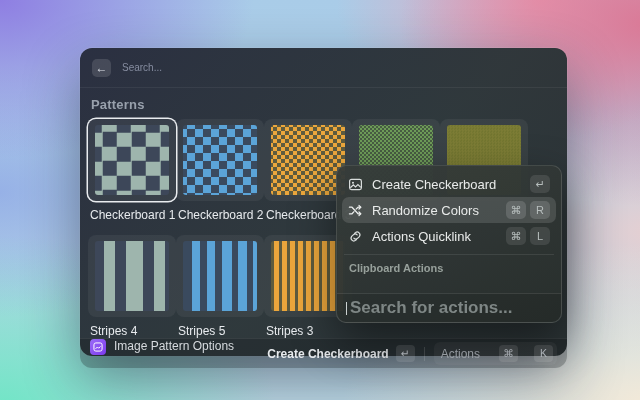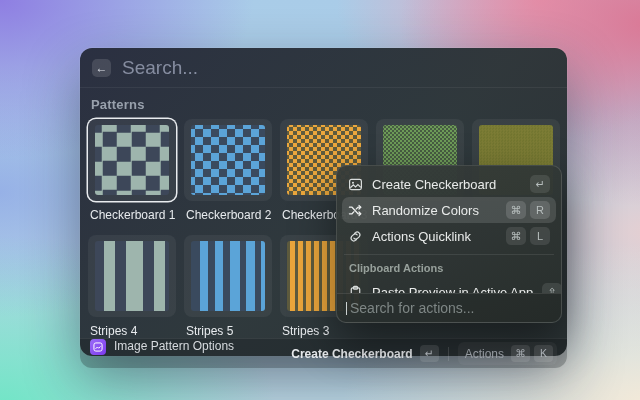--- a/index.html
+++ b/index.html
@@ -28,26 +28,26 @@
   }
   .searchbar {
     height:40px; flex:0 0 40px; display:flex; align-items:center; gap:11px;
     padding:0 12px; border-bottom:1px solid rgba(255,255,255,0.06);
   }
   .back-btn {
     width:19px; height:18px; border-radius:5px; background:rgba(255,255,255,0.13);
     display:flex; align-items:center; justify-content:center;
     color:#dde1e8; font-size:12px; line-height:1; cursor:default;
   }
-  .search-placeholder { font-size:19px; color:#868da0; }
+  .search-placeholder { font-size:10px; color:#868da0; }
 
   .content { flex:1; padding:7px 8px 0 8px; position:relative; }
   .section-title { font-size:13px; font-weight:700; color:#98a0ac; margin:2px 0 7px 3px; letter-spacing:0.2px; }
 
-  .grid-row { display:flex; gap:8px; }
+  .grid-row { display:flex; gap:0; }
   .grid-row + .grid-row { margin-top:13px; }
   .cell { width:88px; }
   .card {
     width:88px; height:82px; border-radius:8px; background:rgba(255,255,255,0.055);
     padding:6px 7px; position:relative;
   }
   .cell.selected .card { box-shadow:0 0 0 1.5px #e9ecef; }
   .thumb { width:74px; height:70px; border-radius:3px; }
   .cell-label { font-size:12px; font-weight:500; color:#e8ebee; margin:7px 0 0 2px; height:14px; white-space:nowrap; }
 
@@ -65,21 +65,21 @@
   .ext-label { font-size:12px; color:#d6dade; }
   .footer-right { margin-left:auto; display:flex; align-items:center; }
   .primary-label { font-size:12px; font-weight:600; color:#e8ebee; margin-right:7px; }
   .kbd {
     min-width:19px; height:17px; padding:0 4px; border-radius:4px;
     background:rgba(255,255,255,0.12); color:#bfc5cb; font-size:10.5px;
     display:inline-flex; align-items:center; justify-content:center; line-height:1;
   }
   .footer-divider { width:1px; height:14px; background:rgba(255,255,255,0.15); margin:0 9px; }
   .actions-group {
-    display:flex; align-items:center; gap:4px; padding:3px 4px 3px 7px;
+    display:flex; align-items:center; gap:16px; padding:3px 4px 3px 7px;
     border-radius:6px; background:rgba(255,255,255,0.05);
   }
   .actions-label { font-size:12px; color:#aab0b7; margin-right:3px; }
 
   
   .menu {
     position:absolute; left:336px; top:165px; width:226px; height:158px;
     border-radius:10px; overflow:hidden;
     background:linear-gradient(160deg, rgba(54,60,58,0.97), rgba(40,47,45,0.97));
     border:1px solid rgba(255,255,255,0.13);
@@ -98,21 +98,21 @@
   .menu-row.selected .kbd { background:rgba(255,255,255,0.14); }
   .menu-icon { width:15px; height:15px; flex:0 0 15px; display:flex; align-items:center; justify-content:center; }
   .menu-divider { height:1px; background:rgba(255,255,255,0.09); margin:5px 2px; }
   .menu-section-title { font-size:11px; font-weight:700; color:#97a09b; margin:7px 0 5px 7px; }
   .menu-search {
     flex:0 0 29px; border-top:1px solid rgba(255,255,255,0.10);
     display:flex; align-items:center; padding:0 9px; gap:1px;
     background:rgba(0,0,0,0.07);
   }
   .caret { width:1px; height:13px; background:#ccd2d1; margin-right:2px; }
-  .menu-search-placeholder { font-size:14px; color:#7e8685; }
+  .menu-search-placeholder { font-size:17px; color:#7e8685;font-weight:bold; }
 
   svg { display:block; }
 </style>
 </head>
 <body>
 
 <div class="window">
 
   <div class="searchbar">
     <div class="back-btn">
@@ -244,32 +244,19 @@
       <span class="menu-row-label">Actions Quicklink</span>
       <span class="keys">
         <span class="kbd">⌘</span>
         <span class="kbd">L</span>
       </span>
     </div>
 
     <div class="menu-divider"></div>
     <div class="menu-section-title">Clipboard Actions</div>
 
-    <div class="menu-row">
-      <span class="menu-icon">
-        <svg width="15" height="15" viewBox="0 0 16 16" fill="none" stroke="#d9dddc" stroke-width="1.3" stroke-linejoin="round">
-          <rect x="3.5" y="3" width="9" height="11" rx="1.5"></rect>
-          <rect x="5.8" y="1.5" width="4.4" height="3" rx="1"></rect>
-        </svg>
-      </span>
-      <span class="menu-row-label">Paste Preview in Active App</span>
-      <span class="keys">
-        <span class="kbd">⇧</span>
-
-      </span>
-    </div>
   </div>
 
   <div class="menu-search">
     <span class="caret"></span>
     <span class="menu-search-placeholder">Search for actions...</span>
   </div>
 </div>
 
 </body></html>

